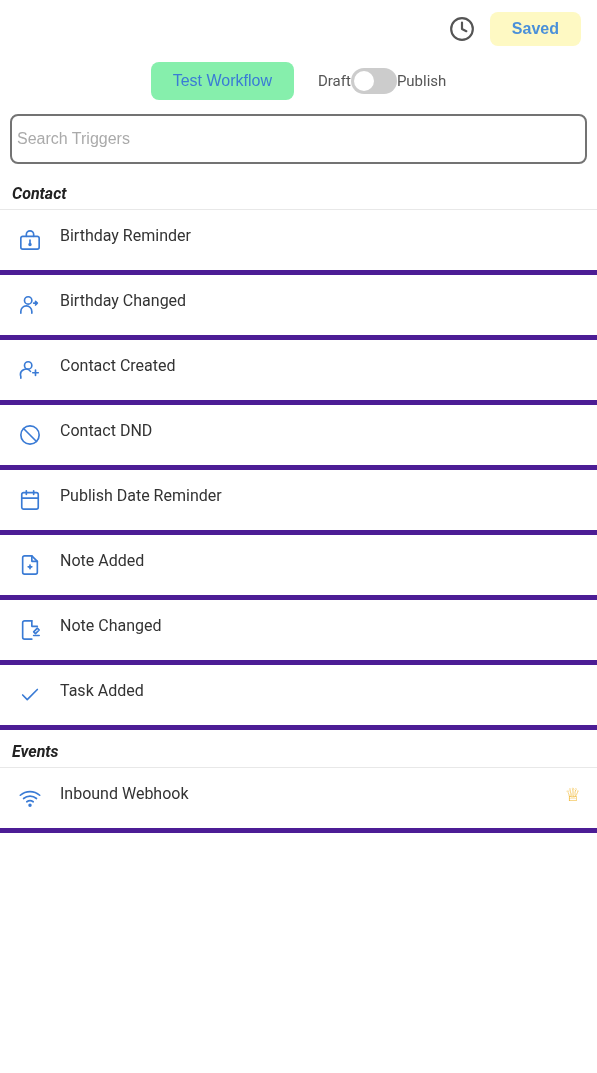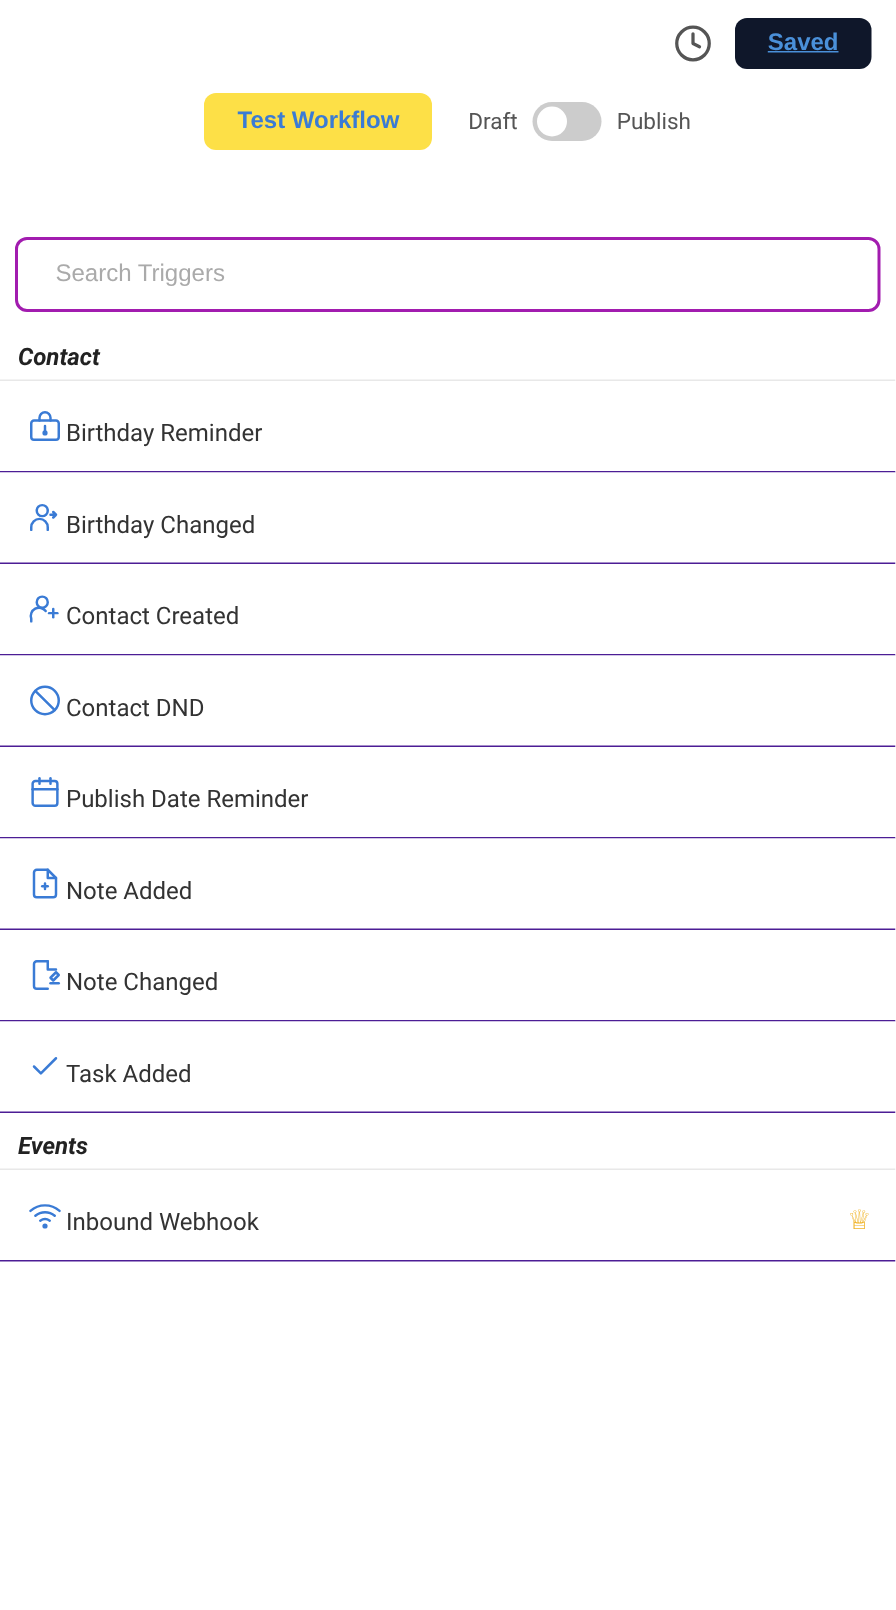--- a/index.html
+++ b/index.html
@@ -29,55 +29,54 @@
       width: 32px;
       height: 32px;
       display: flex;
       align-items: center;
       justify-content: center;
       color: #555;
       font-size: 22px;
     }
 
     .saved-btn {
-      background: #0f172a;
+      background: #fef9c3;
       color: #4a90d9;
       border: none;
       border-radius: 8px;
       padding: 8px 22px;
       font-size: 16px;
       font-weight: 600;
       cursor: pointer;
-      text-decoration: underline;
     }
 
     
     .toolbar {
       display: flex;
       align-items: center;
       justify-content: center;
       padding: 8px 16px 14px;
       gap: 24px;
     }
 
     .test-workflow-btn {
-      background: #fde047;
+      background: #86efac;
       color: #3a7bd5;
       border: none;
       border-radius: 8px;
       padding: 10px 22px;
       font-size: 16px;
-      font-weight: 700;
+      font-weight: 400;
       cursor: pointer;
     }
 
     .draft-publish-group {
       display: flex;
       align-items: center;
-      gap: 10px;
+      gap: 0;
     }
 
     .draft-label {
       font-size: 15px;
       color: #555;
     }
 
     .toggle-switch {
       position: relative;
       width: 46px;
@@ -105,27 +104,26 @@
     }
 
     
     .search-container {
       padding: 0 10px 0 10px;
       margin-bottom: 12px;
     }
 
     .search-input {
       width: 100%;
-      border: 2px solid #a21caf;
+      border: 2px solid #737373;
       border-radius: 8px;
-      padding: 14px 25px;
+      padding: 14px 5px;
       font-size: 16px;
       color: #aaa;
       outline: none;
-      margin-top: 44px;
     }
 
     .search-input::placeholder {
       color: #aaa;
     }
 
     
     .section-label {
       font-size: 16px;
       font-weight: 700;
@@ -135,23 +133,24 @@
     }
 
     
     .trigger-list {
       list-style: none;
       border-top: 1px solid #e8e8e8;
     }
 
     .trigger-item {
       display: flex;
-      align-items: flex-end;
+      align-items: flex-start;
+      gap: 16px;
       padding: 16px 16px;
-      border-bottom: 1px solid #4c1d95;
+      border-bottom: 5px solid #4c1d95;
       cursor: pointer;
       background: #fff;
       transition: background 0.15s;
     }
 
     .trigger-icon {
       width: 28px;
       height: 28px;
       display: flex;
       align-items: center;

